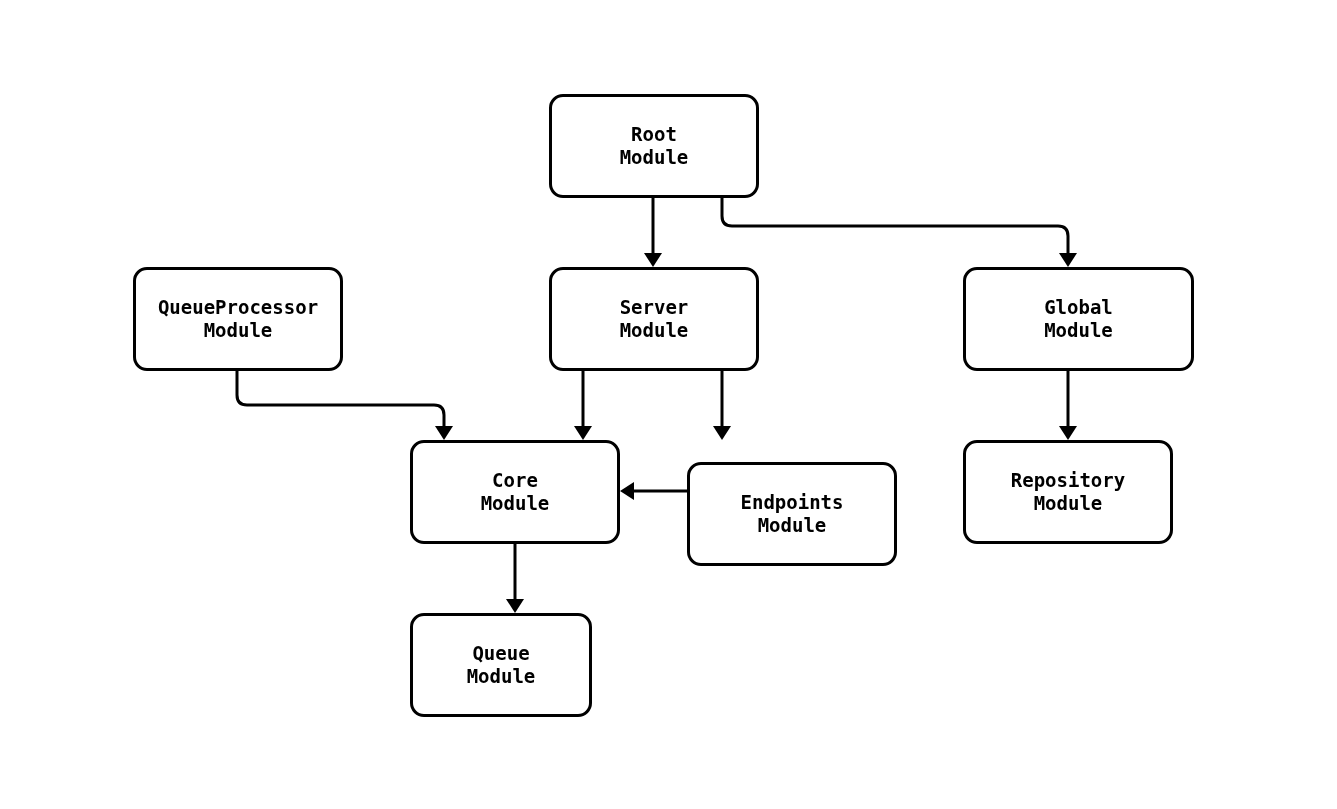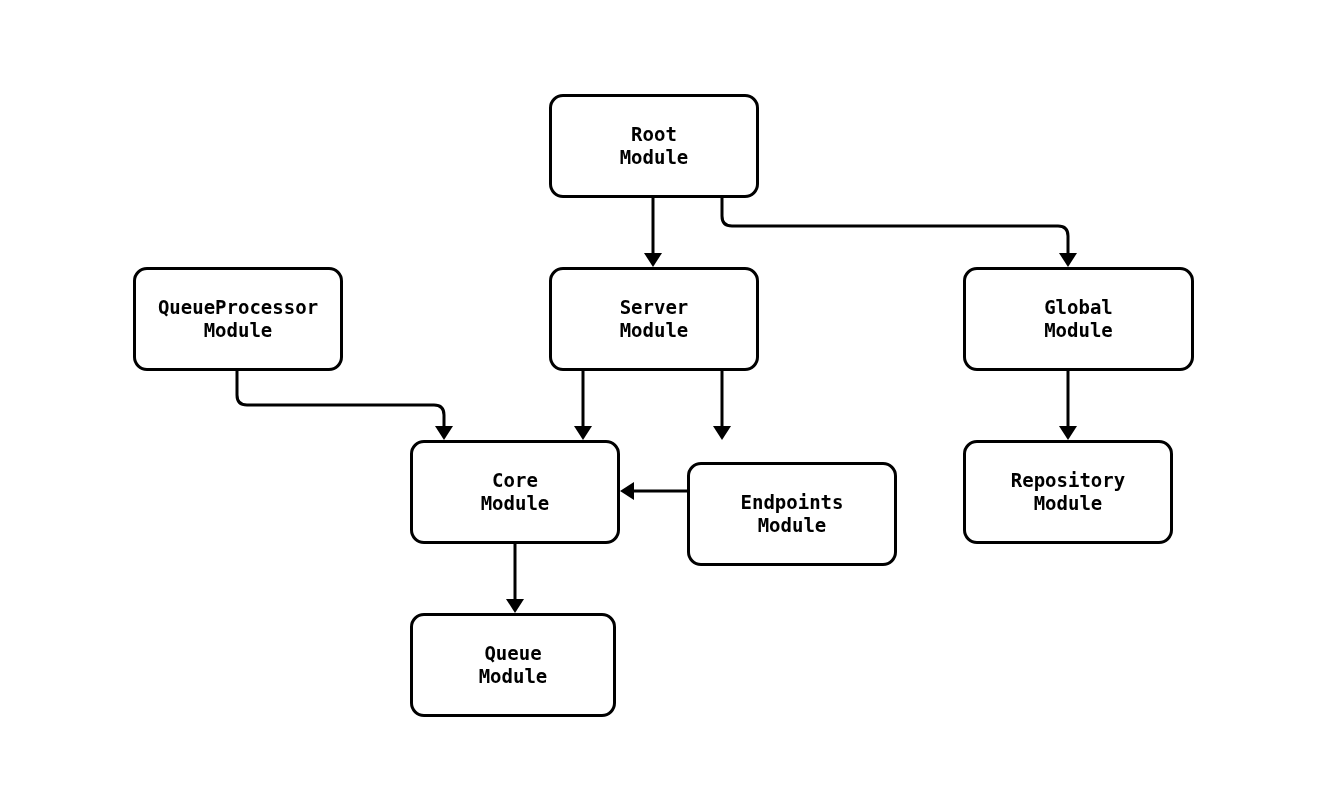--- a/index.html
+++ b/index.html
@@ -108,19 +108,19 @@
         <div class="node-line">Module</div>
       </div>
       <div class="node" style="left: 687px; top: 440px; width: 210px; height: 104px; border-color: rgb(0, 0, 0); background: rgb(255, 255, 255); margin-top: 22px;">
         <div class="node-line">Endpoints</div>
         <div class="node-line">Module</div>
       </div>
       <div class="node" style="left: 963px; top: 440px; width: 210px; height: 104px; border-color: rgb(0, 0, 0); background: rgb(255, 255, 255);">
         <div class="node-line">Repository</div>
         <div class="node-line">Module</div>
       </div>
-      <div class="node" style="left: 410px; top: 613px; width: 206px; height: 104px; border-color: rgb(0, 0, 0); background: rgb(255, 255, 255);">
+      <div class="node" style="left: 410px; top: 613px; width: 182px; height: 104px; border-color: rgb(0, 0, 0); background: rgb(255, 255, 255);">
         <div class="node-line">Queue</div>
         <div class="node-line">Module</div>
       </div>
     </div>
 
 </div>
 
 </body></html>

